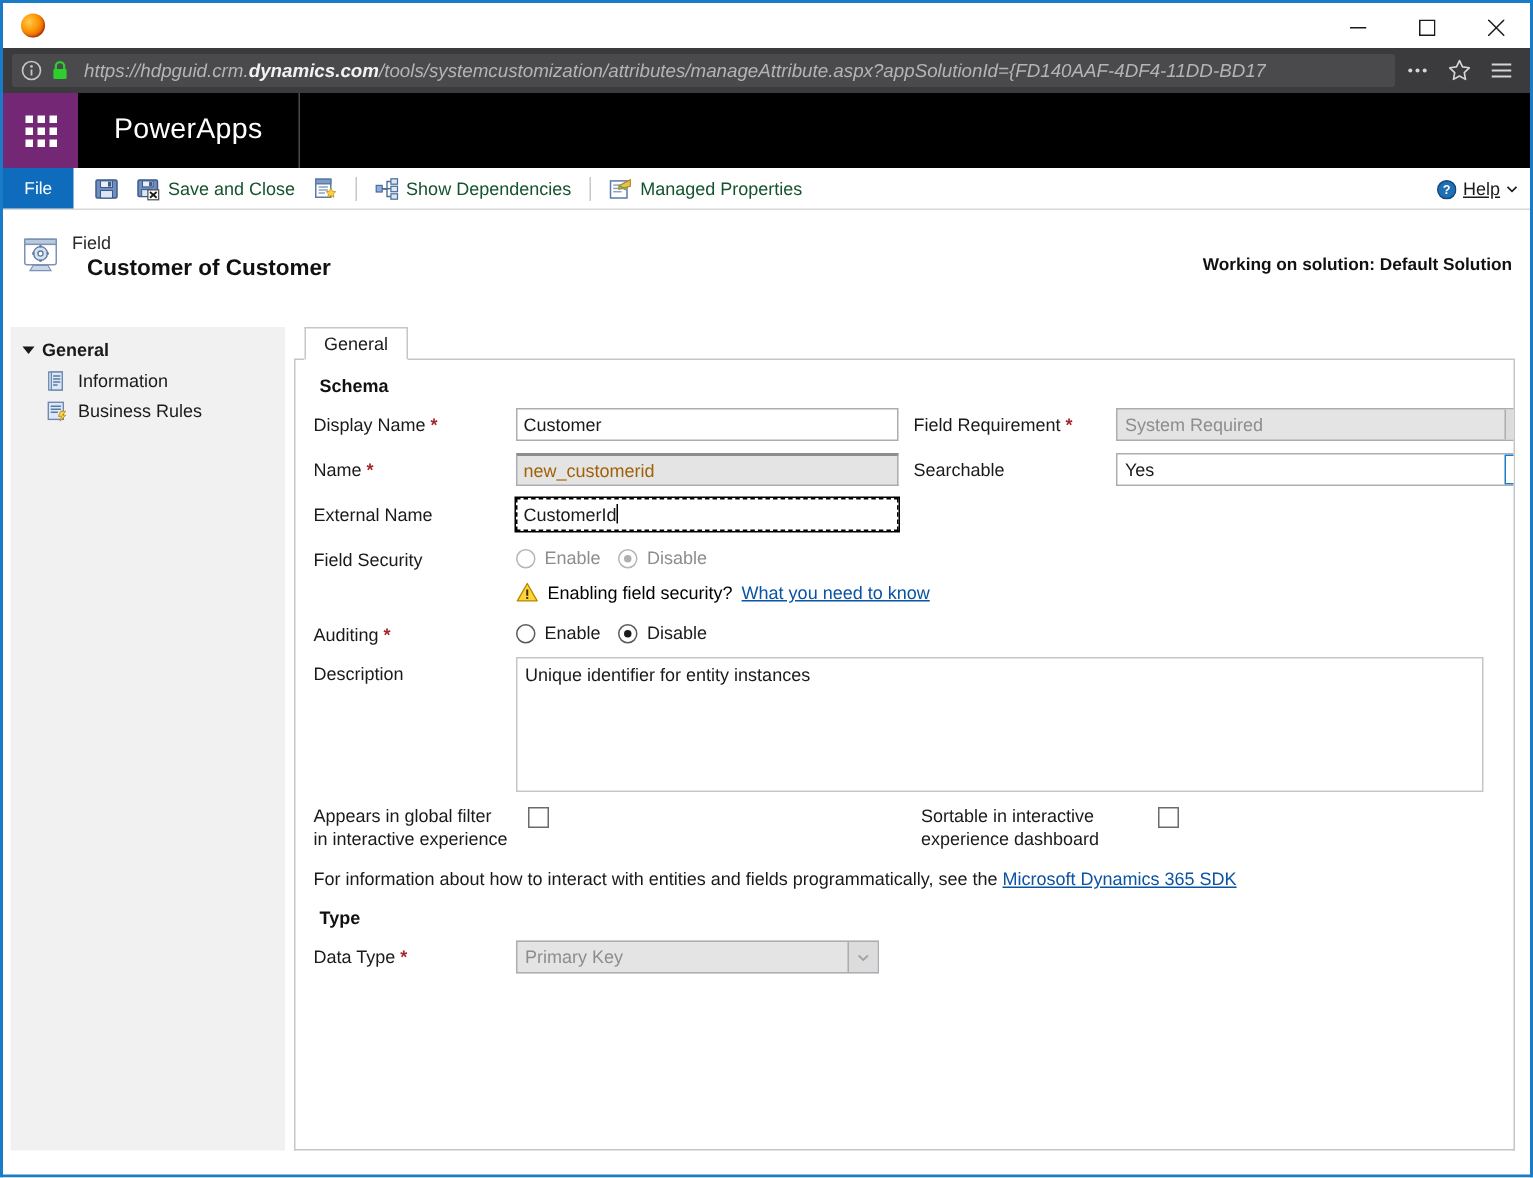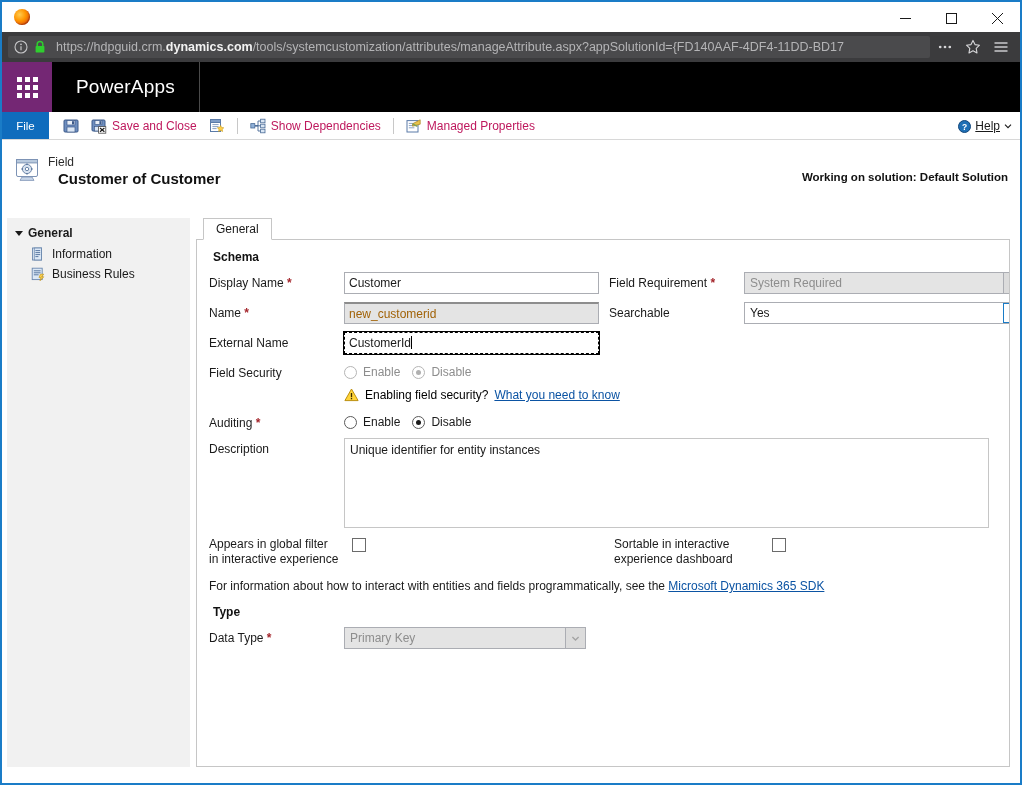--- a/index.html
+++ b/index.html
@@ -22,21 +22,21 @@
   .ff-logo { width:16px; height:16px; margin-left:12px; border-radius:50%;
     background:radial-gradient(circle at 35% 35%, #ffcb4f 0%, #ff9500 42%, #e8620c 70%, #c4380b 100%);
     box-shadow:inset -1px -1px 1px rgba(120,30,0,.5); flex:none; }
   .title-text { margin-left:9px; font-size:12.5px; color:#1a1a1a; }
   .wincontrols { position:absolute; right:0; top:0; height:32px; display:flex; }
   .wc { width:46px; height:32px; display:flex; align-items:center; justify-content:center;
         color:#1a1a1a; }
   .wc svg { display:block; }
 
   
-  .urlbar { height:30px; background:#3b3b3d; display:flex; align-items:center; padding:0 6px; }
+  .urlbar { height:30px; background:#3b3b3d; display:flex; align-items:center; padding:0 6px;font-style:italic; }
   .url-field { flex:1; height:22px; background:#4a4a4c; border-radius:2px;
      display:flex; align-items:center; padding:0 6px; overflow:hidden; }
   .ident-icon { width:14px; height:14px; flex:none; color:#c5c5c7; }
   .lock-icon { width:12px; height:14px; margin-left:6px; flex:none; }
   .url-txt { margin-left:10px; font-size:12.5px; color:#b4b4b6; white-space:nowrap; overflow:hidden;
      text-overflow:clip; font-family:"Liberation Sans", sans-serif; }
   .url-txt .host { color:#f2f2f2; font-weight:bold; }
   .url-txt .scheme { color:#b4b4b6; }
   .urlbar-btn { width:26px; height:26px; display:flex; align-items:center; justify-content:center;
      color:#d6d6d8; margin-left:2px; flex:none; }
@@ -51,21 +51,21 @@
      font-size:19px; font-weight:300; letter-spacing:.2px;
      border-right:1px solid #4a4a4a; }
 
   
   .ribbon { height:28px; background:#ffffff; border-bottom:1px solid #d8d8d8;
      display:flex; align-items:stretch; position:relative; }
   .file-tab { width:47px; background:#0f6cbd; color:#ffffff; font-size:11.5px;
      display:flex; align-items:center; justify-content:center; }
   .cmds { display:flex; align-items:center; gap:0; padding-left:8px; flex:1; }
   .cmd { display:flex; align-items:center; height:28px; padding:0 6px; gap:5px;
-     color:#be185d; font-size:12px; white-space:nowrap; }
+     color:#14532d; font-size:12px; white-space:nowrap; }
   .sep { width:1px; height:16px; background:#c8c8c8; margin:0 6px; }
   .help-area { position:absolute; right:8px; top:0; height:28px; display:flex;
      align-items:center; gap:4px; font-size:12px; color:#1a1a1a; }
   .help-area .hlabel { text-decoration:underline; }
 
   
   .page { position:absolute; left:2px; right:2px; top:144px; bottom:2px; background:#fff; }
 
   .page-head { height:50px; padding:12px 0 0 12px; position:relative; }
   .field-icon { position:absolute; left:10px; top:14px; width:26px; height:24px; }

